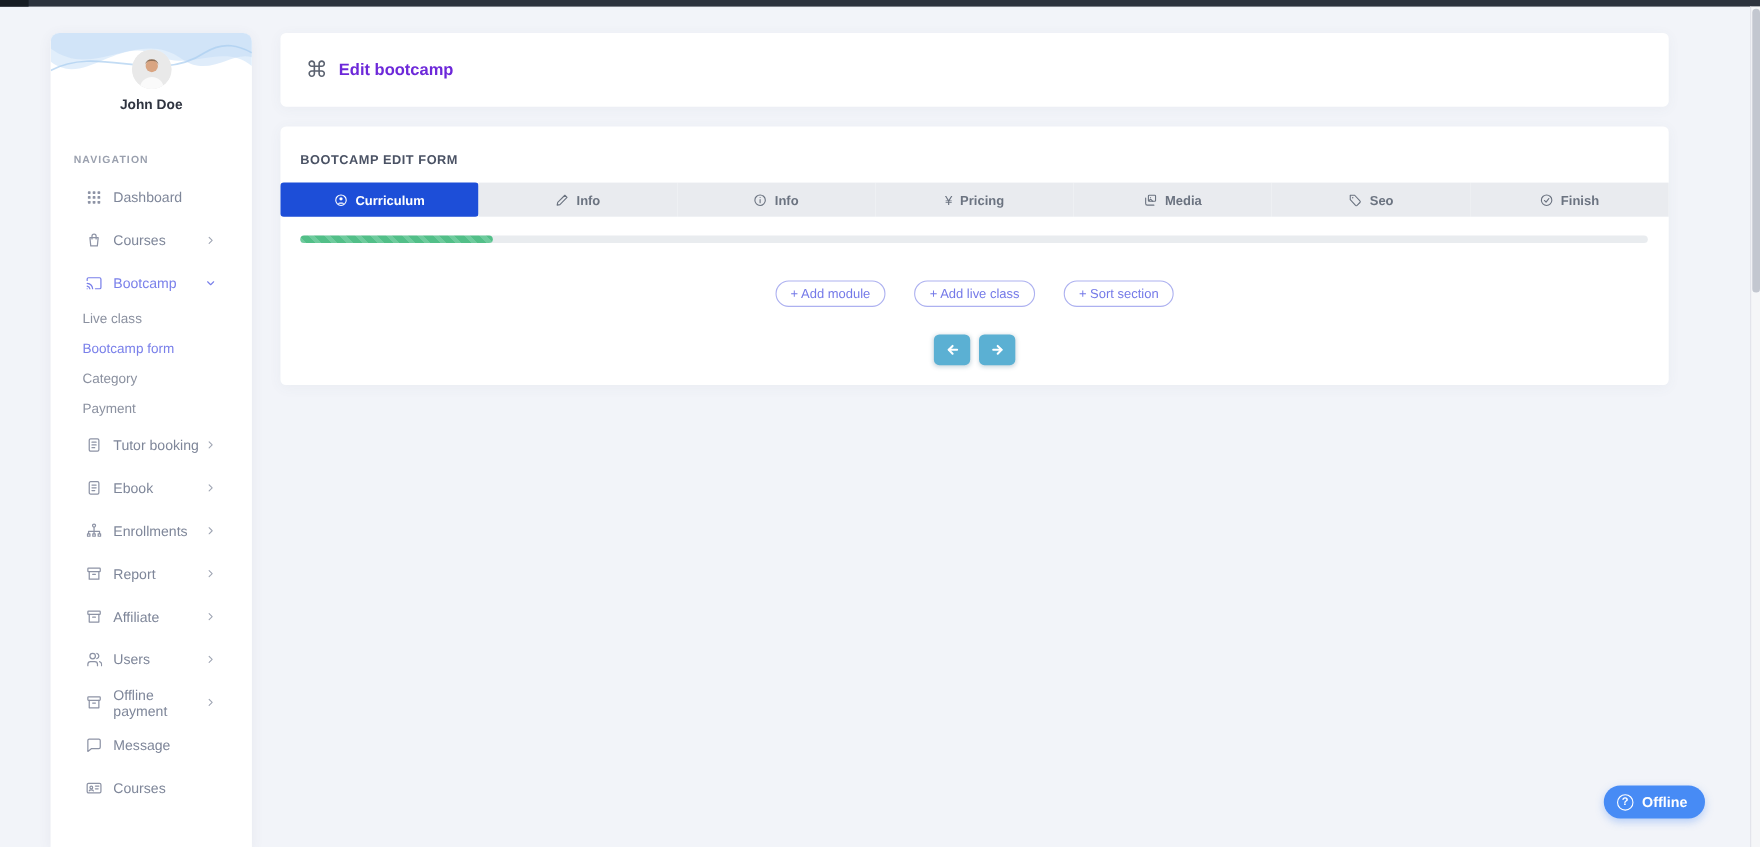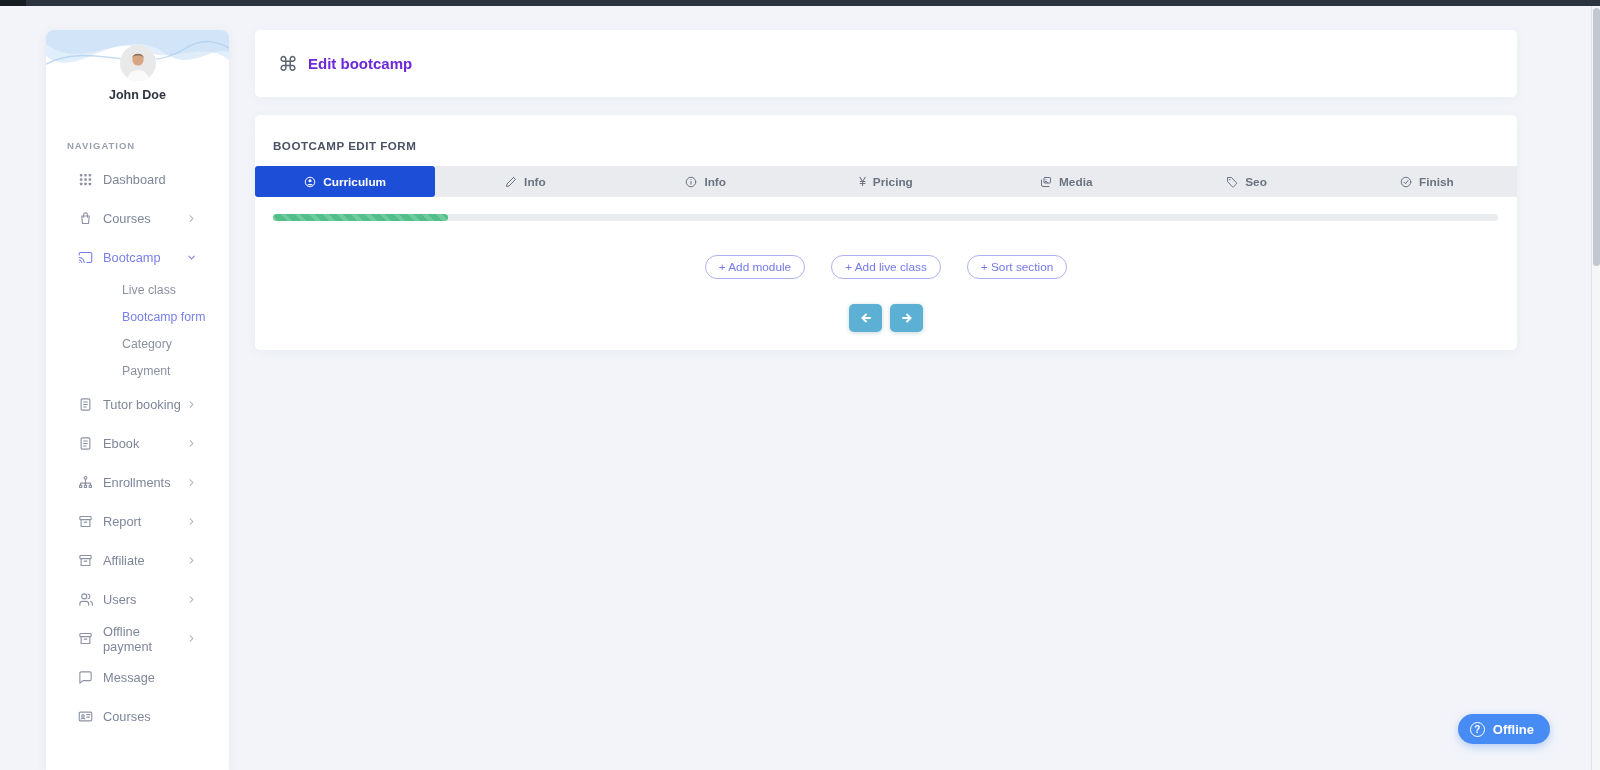--- a/index.html
+++ b/index.html
@@ -17,21 +17,21 @@
             overflow:hidden; background:#ececec; cursor:pointer; }
   .username { margin-top:7px; text-align:center; font-size:12.5px; font-weight:700; color:#2f3440; }
   .nav-label { margin:38px 0 0 21px; font-size:9.5px; font-weight:700; letter-spacing:1px; color:#9aa0ae; }
   .nav { margin-top:9px; }
   .nav-item { display:flex; align-items:center; height:39px; padding:0 32px; color:#7e8699;
               font-size:12.8px; cursor:pointer; }
   .nav-item .ni-icon { width:15px; height:15px; margin-right:10px; color:#8d93a5; flex:none; display:flex; }
   .nav-item .ni-label { flex:1; }
   .nav-item .chev { width:11px; height:11px; color:#a0a6b4; display:flex; }
   .nav-item.indigo, .nav-item.indigo .ni-icon, .nav-item.indigo .chev { color:#7a80ea; }
-  .nav-sub { display:block; height:27px; line-height:27px; padding-left:76px; font-size:12.3px;
+  .nav-sub { display:block; height:27px; line-height:27px; padding-left:29px; font-size:12.3px;
              color:#8b91a0; cursor:pointer; }
   .nav-sub.active { color:#7a80ea; }
   .ni-icon svg, .chev svg, .tab-ic svg { width:100%; height:100%; }
 
   
   .header-card { position:absolute; left:255px; top:30px; width:1262px; height:67px; background:#fff;
                  border-radius:5px; box-shadow:0 2px 12px rgba(80,90,120,.05); display:flex;
                  align-items:center; padding-left:23px; }
   .cmd-glyph { font-size:20px; color:#5b6270; margin-right:10px; line-height:1; }
   .page-title { font-size:15px; font-weight:700; color:#6d28d9; }

